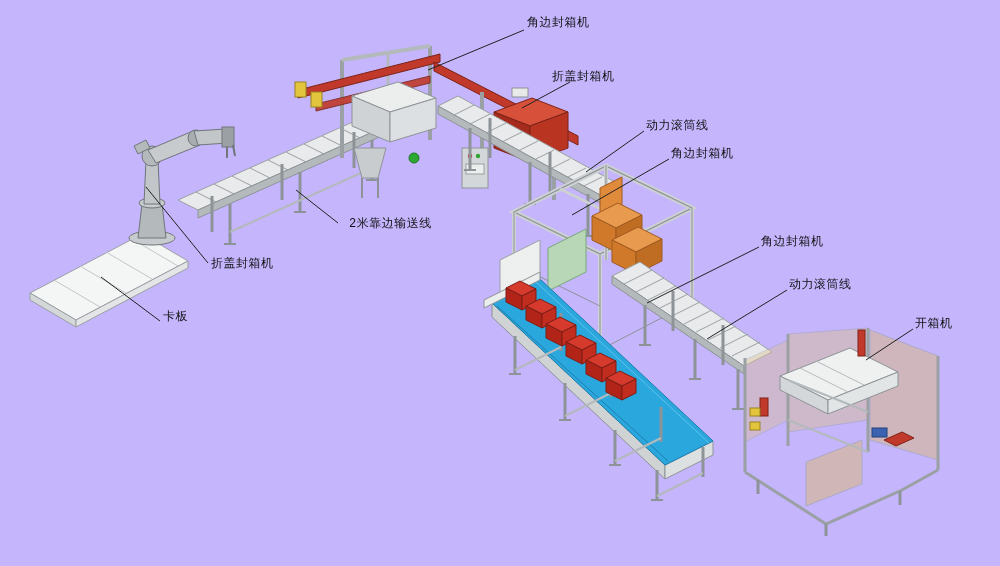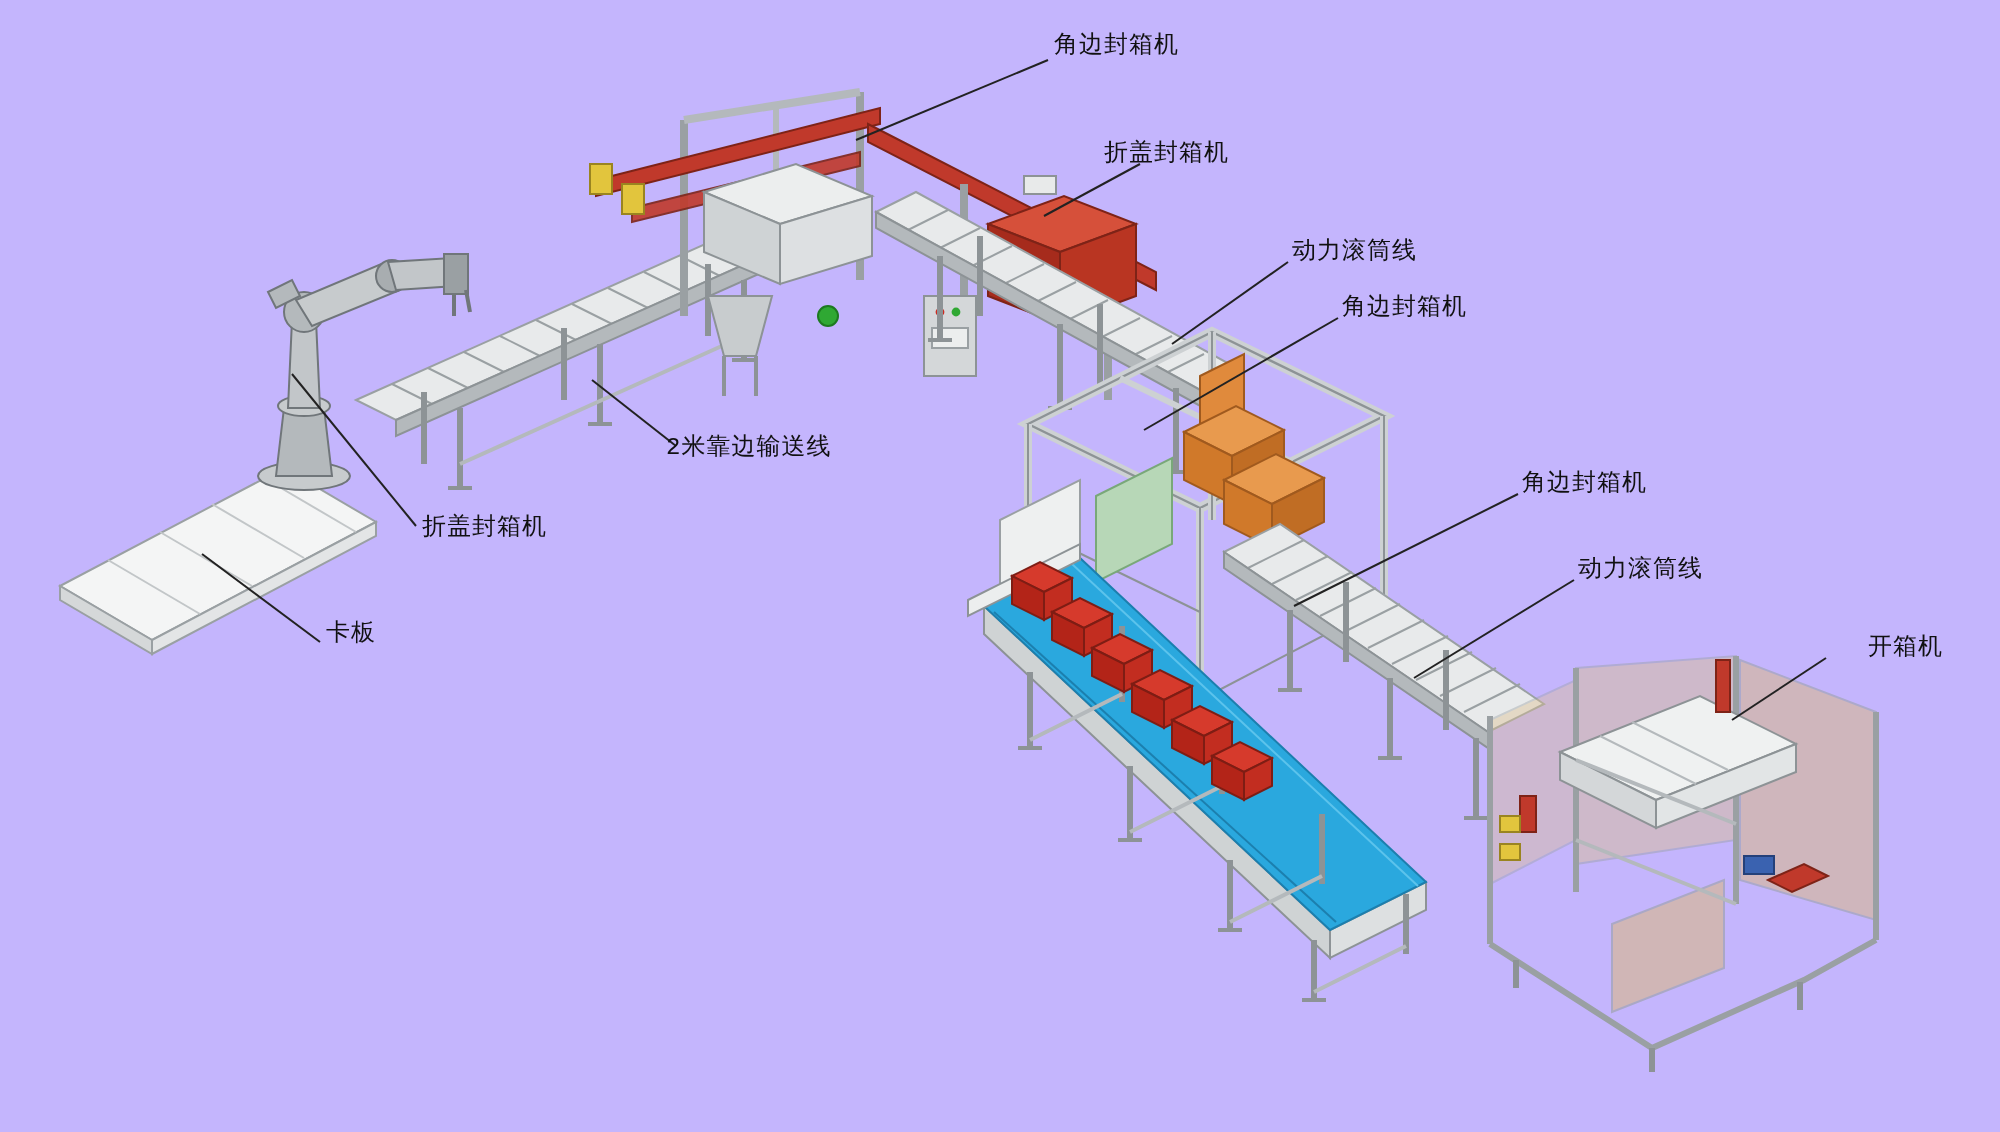--- a/index.html
+++ b/index.html
@@ -309,18 +309,18 @@
       <line x1="160" y1="321" x2="101" y2="277"></line>
     </g>
   </svg>
 
   <div class="callout" style="left:527px;top:16px">角边封箱机</div>
   <div class="callout" style="left:552px;top:70px">折盖封箱机</div>
   <div class="callout" style="left:646px;top:119px">动力滚筒线</div>
   <div class="callout" style="left:671px;top:147px">角边封箱机</div>
   <div class="callout" style="left:761px;top:235px">角边封箱机</div>
   <div class="callout" style="left:789px;top:278px">动力滚筒线</div>
-  <div class="callout" style="left:934px;top:317px">开箱机</div>
-  <div class="callout" style="left:333px;top:217px">2米靠边输送线</div>
+  <div class="callout" style="left:915px;top:317px">开箱机</div>
+  <div class="callout" style="left:349px;top:217px">2米靠边输送线</div>
   <div class="callout" style="left:211px;top:257px">折盖封箱机</div>
   <div class="callout" style="left:163px;top:310px">卡板</div>
 
 </div>
 
 </body></html>

